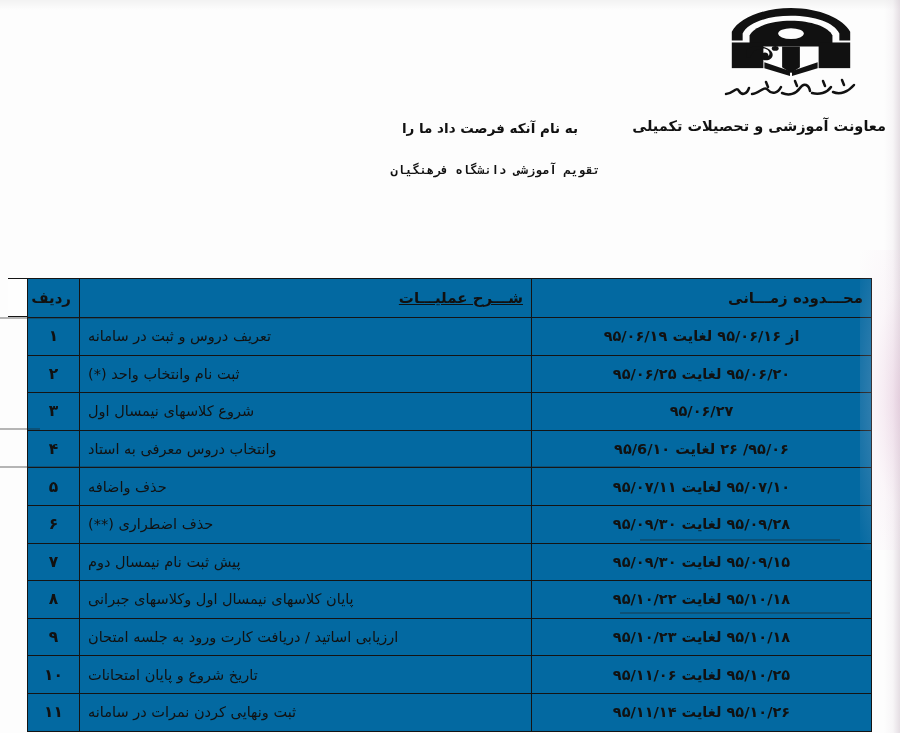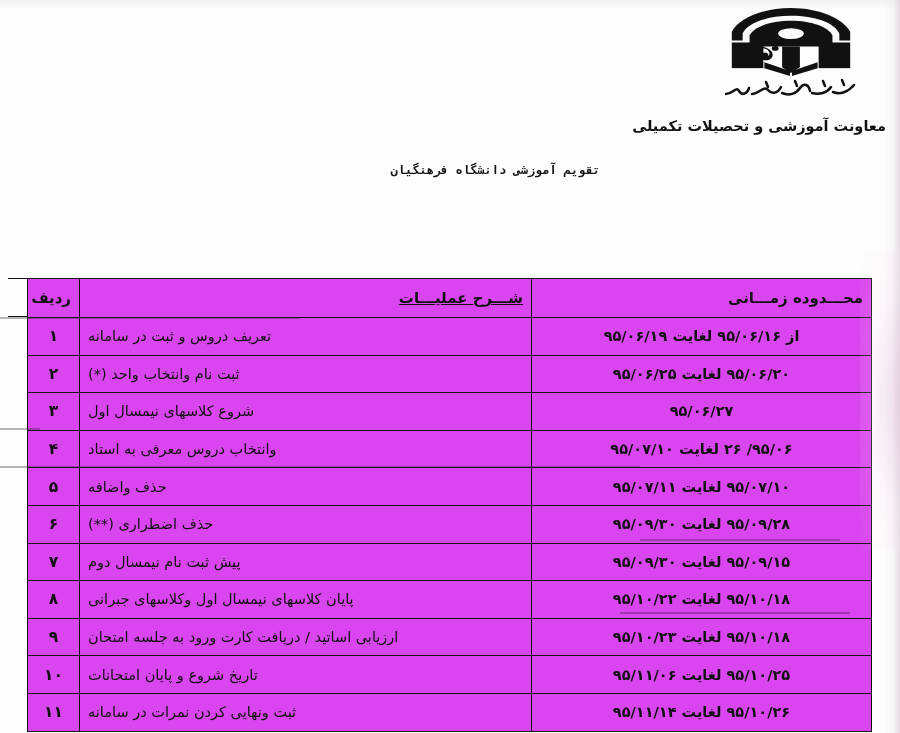--- a/index.html
+++ b/index.html
@@ -126,21 +126,21 @@
   table.calendar {
     border-collapse: collapse;
     width: 844px;
     table-layout: fixed;
     direction: rtl;
   }
   table.calendar th,
   table.calendar td {
     border: 1.6px solid #141414;
     padding: 0 8px;
-    background: #d946ef;
+    background: #0369a1;
   }
 
   col.c-row   { width: 52px; }
   col.c-desc  { width: 452px; }
   col.c-time  { width: 340px; }
 
   thead th {
     height: 38px;
     font-size: 15px;
     font-weight: bold;
@@ -247,20 +247,21 @@
         <path d="M100 16 L 104 26"></path>
         <path d="M158 14 L 162 24"></path>
         <path d="M214 14 L 218 24"></path>
         <path d="M252 12 L 256 22"></path>
       </g>
     </svg>
   </div>
 
   <div class="dept-line">معاونت آموزشی و تحصیلات تکمیلی</div>
 
+  <div class="bismillah">به نام آنکه فرصت داد ما را</div>
 
   <div class="doc-title">تقویم آموزشی دانشگاه فرهنگیان</div>
 
 </div>
 
 <div class="header-gutter"></div>
 
 <div class="calendar-table-wrap">
   <table class="calendar">
     <colgroup>
@@ -285,21 +286,21 @@
           <td class="d-time">۹۵/۰۶/۲۰ لغایت ۹۵/۰۶/۲۵</td>
           <td class="d-desc">ثبت نام وانتخاب واحد (*)</td>
           <td class="d-row">۲</td>
         </tr>
         <tr>
           <td class="d-time">۹۵/۰۶/۲۷</td>
           <td class="d-desc">شروع کلاسهای نیمسال اول</td>
           <td class="d-row">۳</td>
         </tr>
         <tr>
-          <td class="d-time">۹۵/۰۶/ ۲۶ لغایت ۹۵/۰۷/۱۰</td>
+          <td class="d-time">۹۵/۰۶/ ۲۶ لغایت ۹۵/6/۱۰</td>
           <td class="d-desc">وانتخاب دروس معرفی به استاد</td>
           <td class="d-row">۴</td>
         </tr>
         <tr>
           <td class="d-time">۹۵/۰۷/۱۰ لغایت ۹۵/۰۷/۱۱</td>
           <td class="d-desc">حذف واضافه</td>
           <td class="d-row">۵</td>
         </tr>
         <tr>
           <td class="d-time">۹۵/۰۹/۲۸ لغایت ۹۵/۰۹/۳۰</td>

